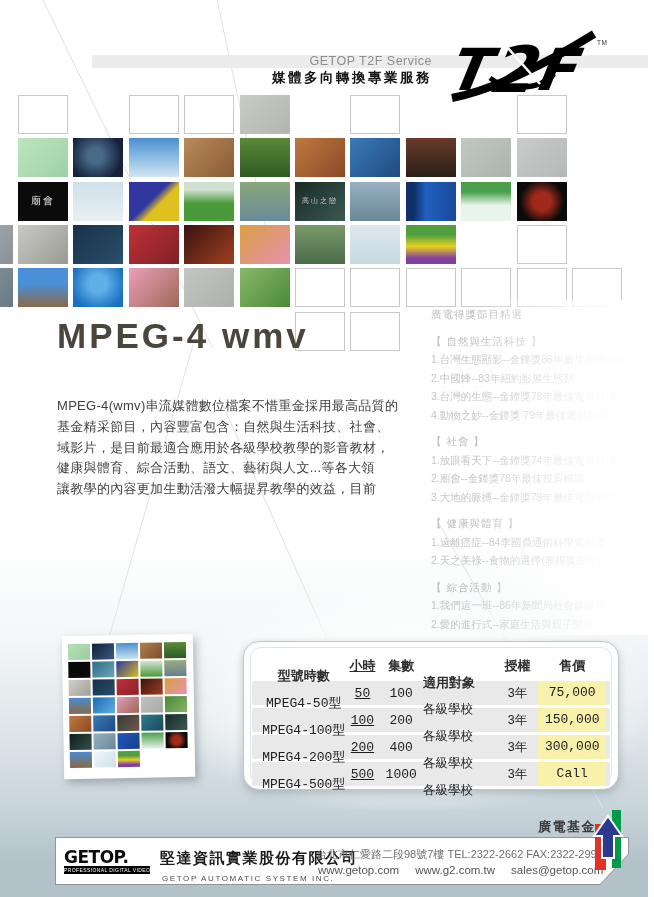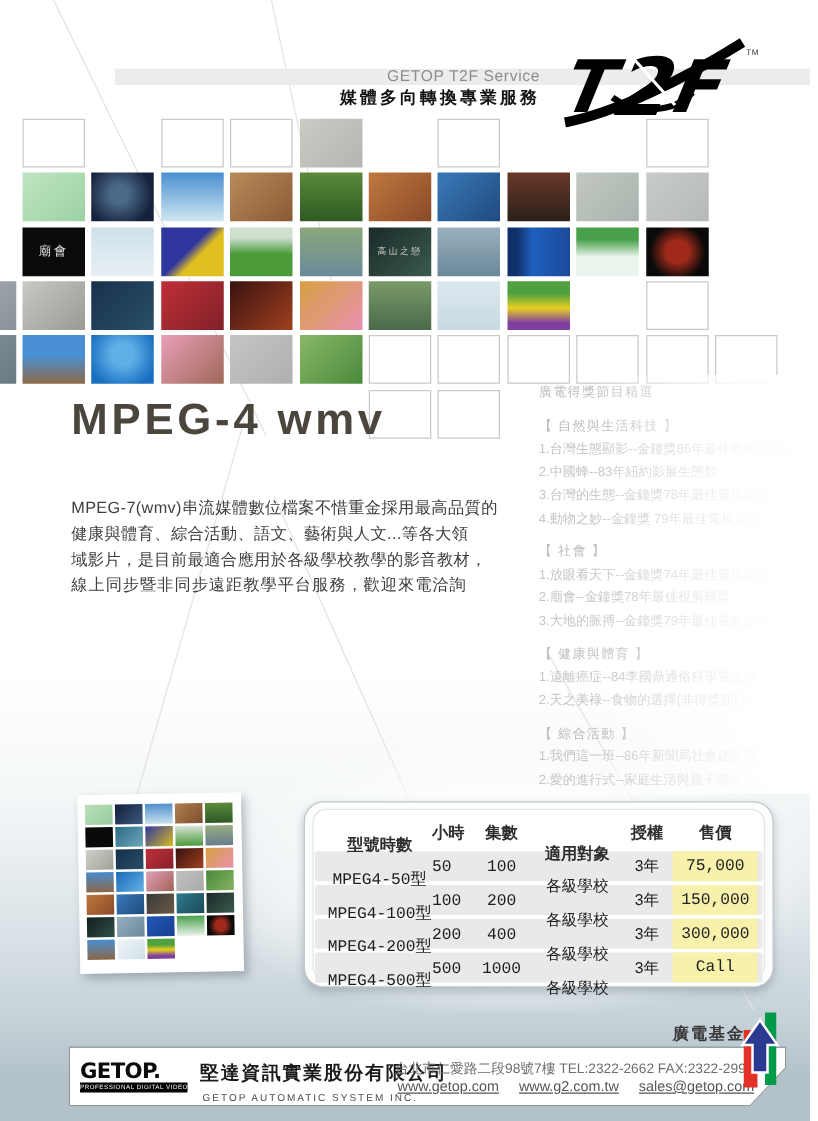--- a/index.html
+++ b/index.html
@@ -43,23 +43,23 @@
   
   .panel-outer{position:absolute;left:243px;top:641px;width:376px;height:149px;background:#fcfdfd;
     border:1px solid #c2c6c8;border-radius:16px;box-shadow:0 3px 8px rgba(90,105,115,.35);z-index:2;}
   .panel-inner{position:absolute;left:6px;top:5px;right:6px;bottom:5px;background:#fff;border-radius:11px;
     border:1px solid #e4e4e4;padding:7px 1px 0 1px;}
   .t-row{display:flex;align-items:center;height:24px;margin-bottom:3px;}
   .t-row.head{height:22px;margin-bottom:4px;font-weight:bold;color:#2e2e2e;font-size:13px;}
   .t-row.data{background:#e9e9e9;border-radius:2px;}
   .cell{display:block;}
   .c-model{width:94px;padding-left:10px;text-align:center;margin-top:20px;}
-  .c-hours{width:34px;text-align:left;}
+  .c-hours{width:34px;text-align:center;text-decoration:underline;}
   .c-eps{width:44px;text-align:center;}
-  .c-aud{width:78px;text-align:center;margin-top:33px;}
+  .c-aud{width:78px;margin-top:33px;}
   .c-lic{width:34px;text-align:center;}
   .c-price{width:76px;text-align:center;}
   .t-row.data .c-model,.t-row.data .c-hours,.t-row.data .c-eps{font-family:"Liberation Mono",monospace;font-size:13px;color:#1d1d1d;}
   .t-row.data .c-aud,.t-row.data .c-lic{font-size:12.5px;color:#1d1d1d;}
   .price-chip{display:block;margin:0 4px;height:24px;line-height:24px;background:#f7f1ab;
     font-family:"Liberation Mono",monospace;font-size:13px;color:#222;}
   
   .mini-card{position:absolute;left:63px;top:635px;width:131px;height:143px;background:#fff;z-index:2;
     box-shadow:3px 4px 8px rgba(60,70,80,.35);transform:rotate(-1deg);padding:8px 6px;}
   .mini-grid{display:grid;grid-template-columns:repeat(5,22px);grid-auto-rows:16px;gap:2px;}
@@ -70,21 +70,21 @@
     clip-path:polygon(0 0,100% 0,100% 17px,calc(100% - 29px) 100%,0 100%);}
   .bar{position:absolute;left:56px;top:838px;width:572px;height:46px;background:#fff;z-index:3;
     clip-path:polygon(0 0,100% 0,100% 16px,calc(100% - 28px) 100%,0 100%);}
   .getop-logo{position:absolute;left:8px;top:12px;width:88px;}
   .getop-word{font-family:"DejaVu Sans",sans-serif;font-weight:900;font-size:17px;letter-spacing:-.5px;color:#0c0c0c;line-height:15px;}
   .getop-strip{margin-top:1px;background:#000;color:#fff;font-size:5px;letter-spacing:.4px;text-align:center;padding:1px 0;width:86px;white-space:nowrap;overflow:hidden;}
   .company-zh{position:absolute;left:104px;top:11px;font-size:15px;font-weight:bold;color:#1c1c1c;letter-spacing:1.5px;white-space:nowrap;}
   .company-en{position:absolute;left:106px;top:36px;font-size:8px;color:#4a4a4a;letter-spacing:1.6px;white-space:nowrap;}
   .addr{position:absolute;left:260px;top:9px;font-size:11px;color:#6e6e6e;white-space:nowrap;}
   .webs{position:absolute;left:262px;top:26px;font-size:11.5px;color:#555;white-space:nowrap;}
-  .webs span{margin-right:16px;text-decoration:underline;}
+  .webs span{margin-right:16px;}
   .rgb-logo{position:absolute;left:590px;top:808px;z-index:5;}
 </style>
 </head>
 <body>
 
 <div class="page">
 
   <div class="deco-line" id="dl1"></div>
   <div class="deco-line" id="dl2"></div>
   <div class="deco-line" id="dl3"></div>
@@ -162,24 +162,25 @@
       <div class="tile empty" style="left: 461.2px; top: 268.2px;"></div>
       <div class="tile empty" style="left: 516.6px; top: 268.2px;"></div>
       <div class="tile empty" style="left: 572px; top: 268.2px;"></div>
       <div class="tile empty" style="left: 295px; top: 311.5px;"></div>
       <div class="tile empty" style="left: 350.4px; top: 311.5px;"></div>
     </div>
 
   <div class="title-main">MPEG-4 wmv</div>
 
   <div class="intro">
-      <div class="para-line">MPEG-7(wmv)串流媒體數位檔案不惜重金採用最高品質的</div>
+      <div class="para-line">MPEG-4(wmv)串流媒體數位檔案不惜重金採用最高品質的</div>
+      <div class="para-line">基金精采節目，內容豐富包含：自然與生活科技、社會、</div>
+      <div class="para-line">域影片，是目前最適合應用於各級學校教學的影音教材，</div>
       <div class="para-line">健康與體育、綜合活動、語文、藝術與人文...等各大領</div>
-      <div class="para-line">域影片，是目前最適合應用於各級學校教學的影音教材，</div>
-      <div class="para-line">線上同步暨非同步遠距教學平台服務，歡迎來電洽詢</div>
+      <div class="para-line">讓教學的內容更加生動活潑大幅提昇教學的效益，目前</div>
     </div>
 
   <div class="awards">
     <div class="awards-title">廣電得獎節目精選</div>
   <div class="award-cat">【 自然與生活科技 】</div>
       <div class="award-item">1.台灣生態顯影--金鐘獎86年最佳教科文節目</div>
       <div class="award-item">2.中國蜂--83年紐約影展生態類</div>
       <div class="award-item">3.台灣的生態--金鐘獎78年最佳電視節目</div>
       <div class="award-item">4.動物之妙--金鐘獎 79年最佳電視節目</div>
       <div class="award-cat">【 社會 】</div>

